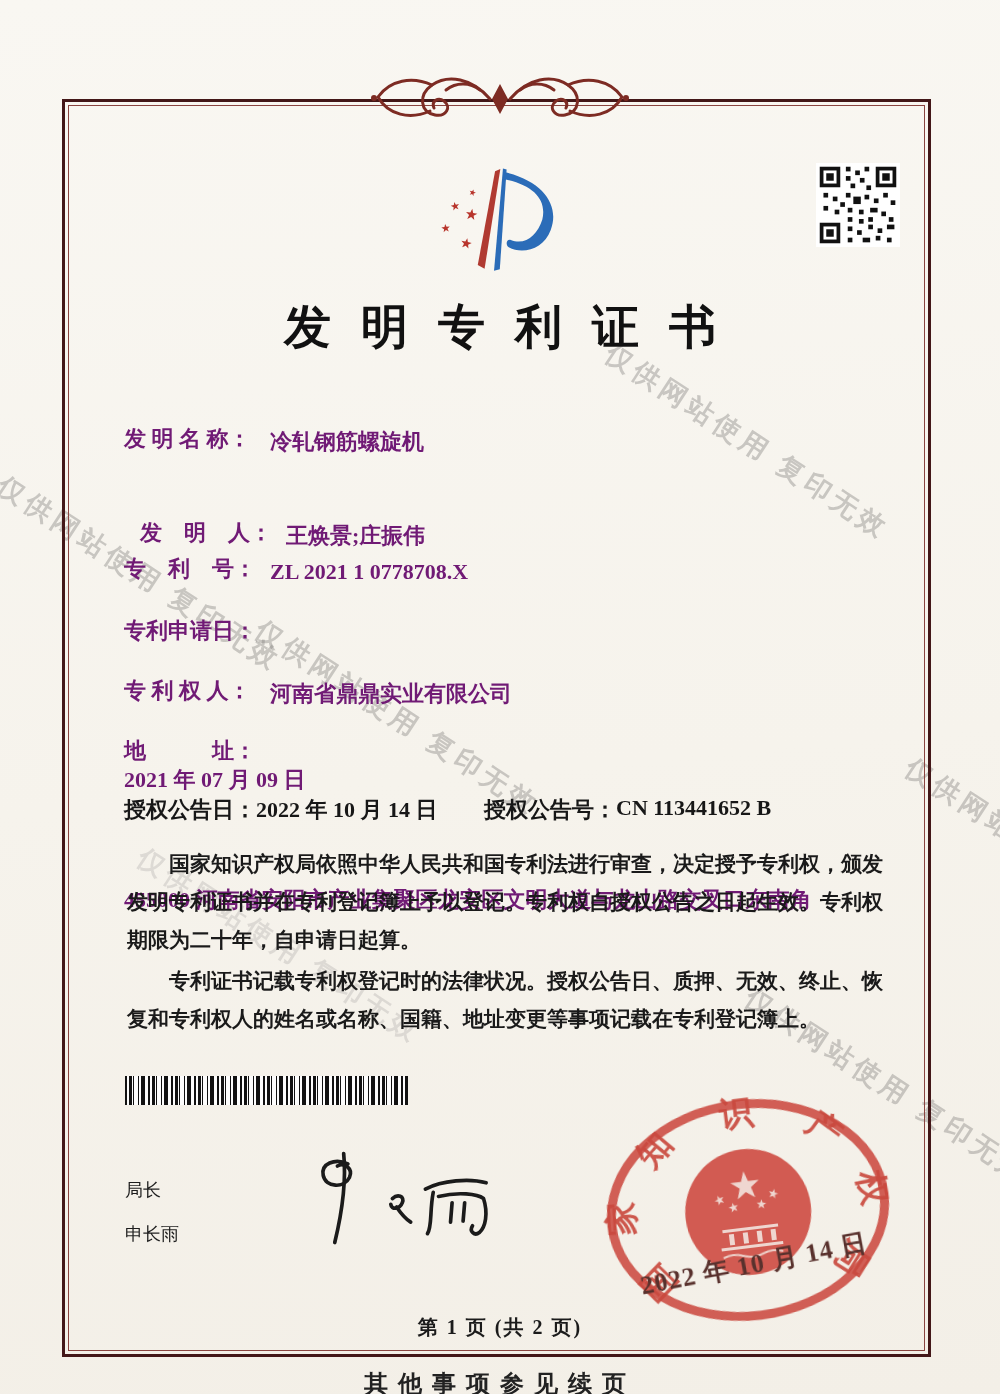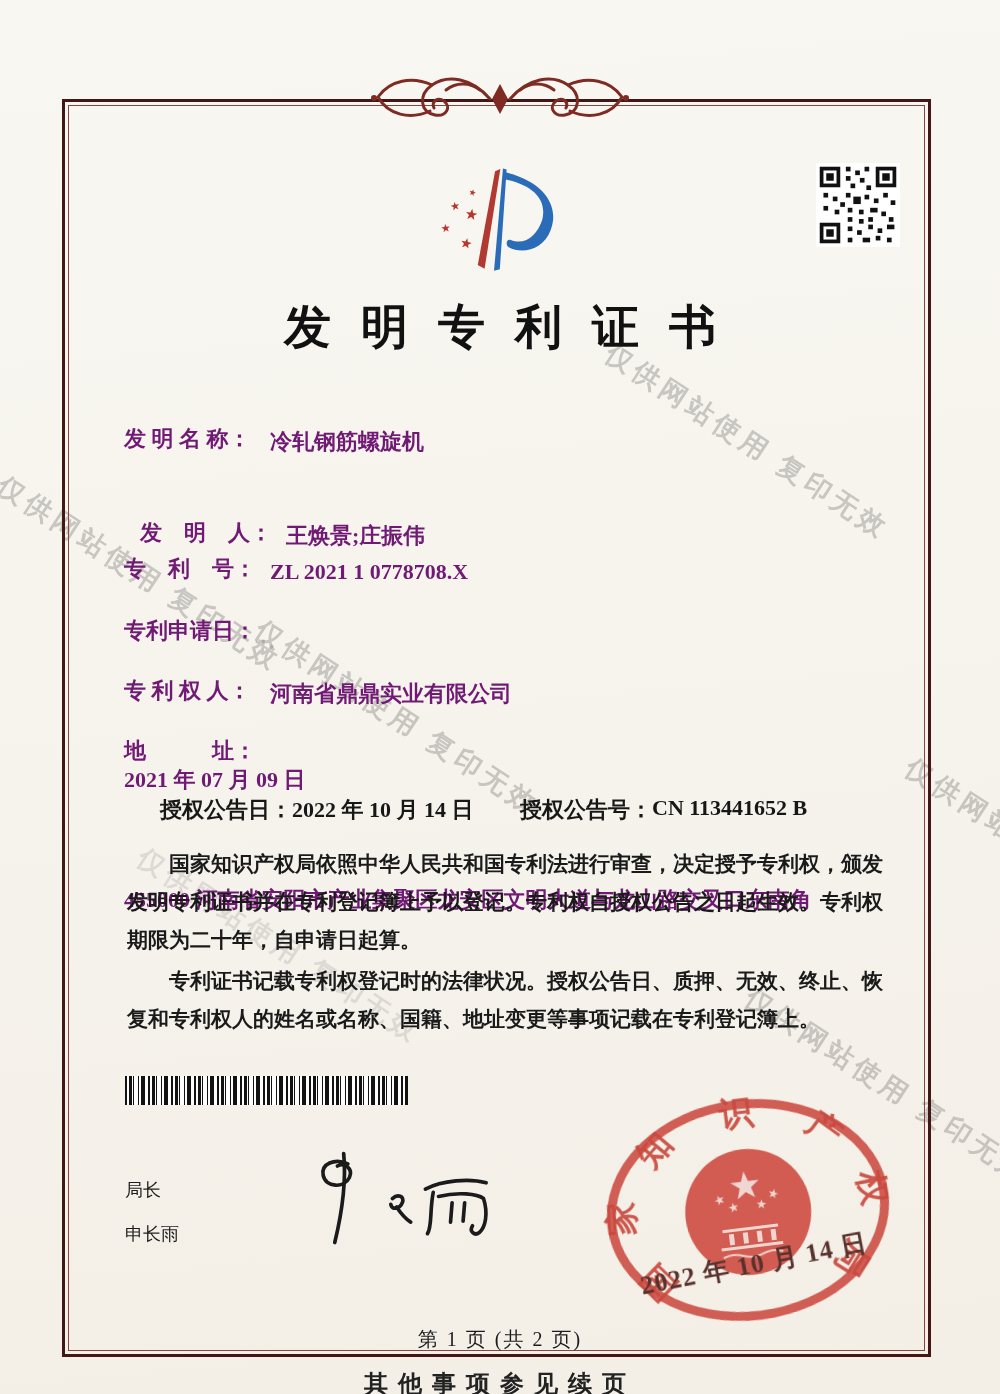--- a/index.html
+++ b/index.html
@@ -27,39 +27,39 @@
   .doc-title{
     position:absolute;left:0;top:296px;width:1000px;text-align:center;
     font-size:47px;font-weight:bold;letter-spacing:30px;text-indent:30px;color:#111;
   }
   .fields{position:absolute;left:124px;top:0;width:760px;}
   .frow{position:absolute;display:flex;font-size:22px;font-weight:bold;color:#701a75;}
   .flabel{flex:0 0 146px;white-space:nowrap;}
   .fvalue{flex:1;line-height:35px;}
   .grant-row{position:absolute;left:124px;top:795px;width:770px;display:flex;
     font-size:22px;font-weight:bold;color:#171717;}
-  .grant-left{width:360px;display:flex;margin-left:36px;}
+  .grant-left{width:360px;display:flex;}
   .grant-right{display:flex;}
   .paras{position:absolute;left:124px;top:842px;width:762px;font-size:21px;
     line-height:38px;font-weight:600;color:#1a1a1a;text-align:justify;}
   .paras p{margin:3px;text-indent:2em;}
   .barcode{
     position:absolute;left:125px;top:1076px;width:283px;height:29px;
     background:repeating-linear-gradient(90deg,
       #121212 0 2px,#fdfdfd 2px 4px,#121212 4px 7px,#fdfdfd 7px 8px,
       #121212 8px 9px,#fdfdfd 9px 13px,#121212 13px 14px,#fdfdfd 14px 16px,
       #121212 16px 20px,#fdfdfd 20px 23px);
   }
   .director{position:absolute;left:125px;top:1168px;
     font-family:"Liberation Sans","DejaVu Sans",sans-serif;
     font-size:18px;font-weight:normal;color:#1d1d1d;line-height:44px;}
   .signature{position:absolute;left:285px;top:1146px;width:220px;height:104px;}
   .seal{position:absolute;left:598px;top:1090px;width:300px;height:240px;transform:rotate(-7deg);opacity:.93;}
   .page-no{position:absolute;left:0;top:1314px;width:1000px;text-align:center;
-    font-size:20px;font-weight:normal;color:#1b1b1b;letter-spacing:2px;margin-top:12px;}
+    font-size:20px;font-weight:bold;color:#1b1b1b;letter-spacing:2px;}
   .cont-note{position:absolute;left:0;top:1368px;width:1000px;text-align:center;
     font-size:24px;font-weight:bold;color:#222;letter-spacing:10px;}
   .wm{
     position:absolute;font-family:"Liberation Sans","DejaVu Sans",sans-serif;
     font-size:27px;font-weight:bold;letter-spacing:5px;white-space:nowrap;
     color:rgba(135,133,130,0.42);transform:rotate(33deg);transform-origin:left top;
     pointer-events:none;
   }
   .wm.faint{color:rgba(150,148,145,0.26);}
 </style>

